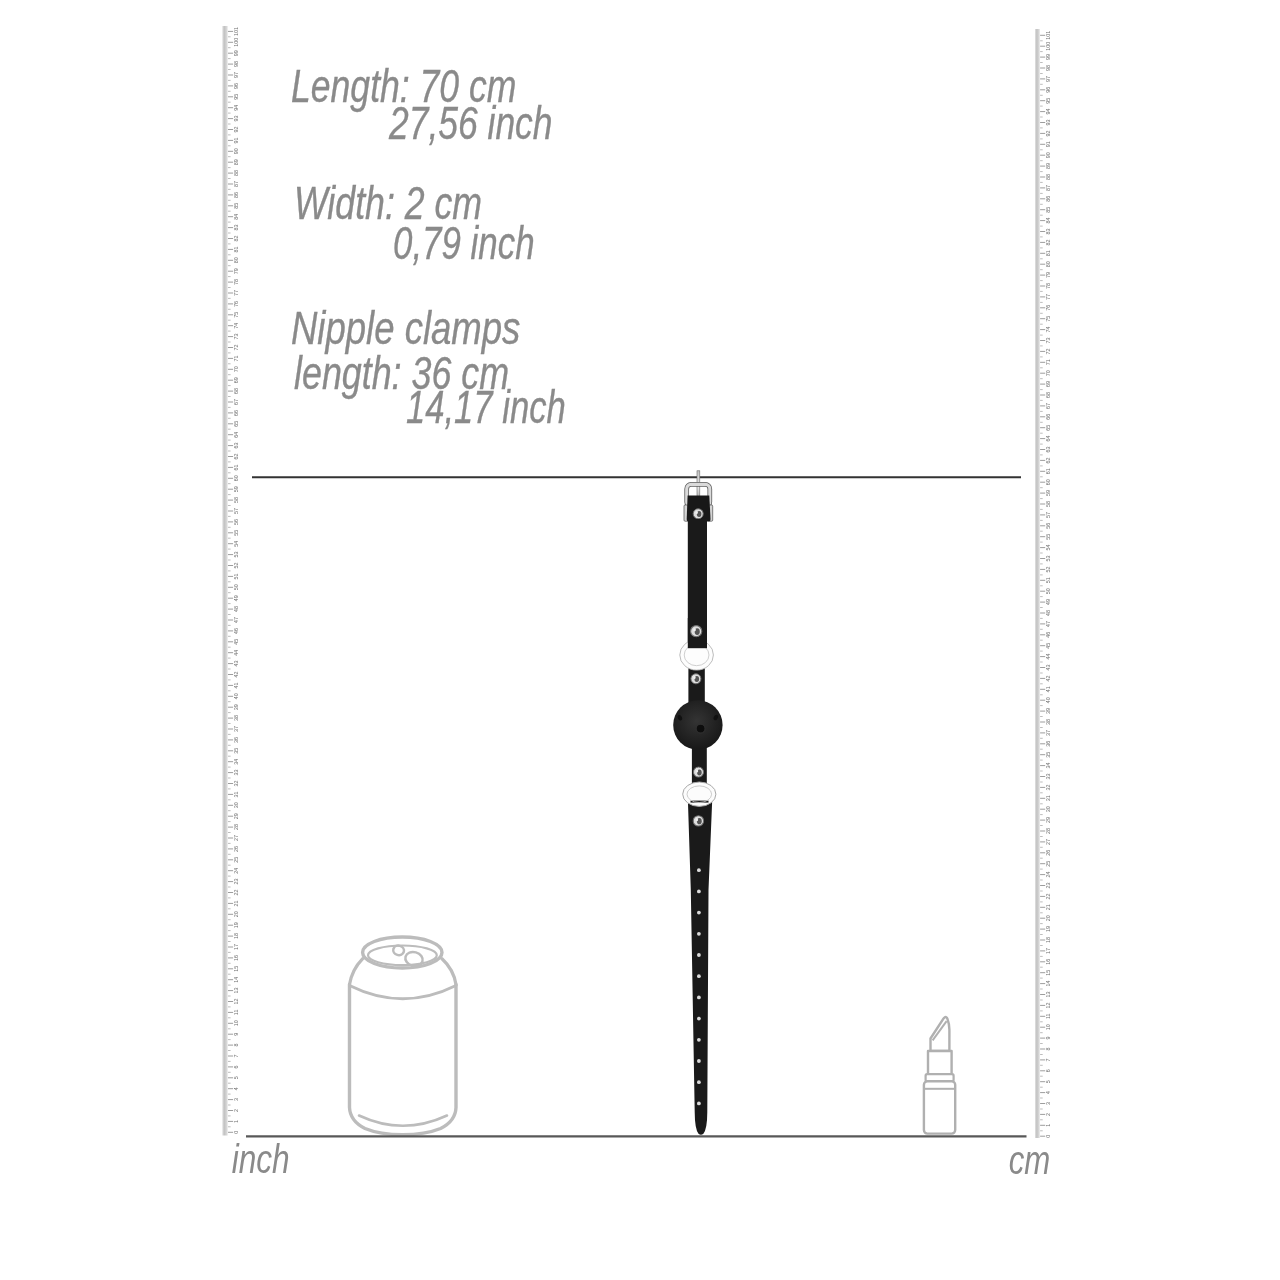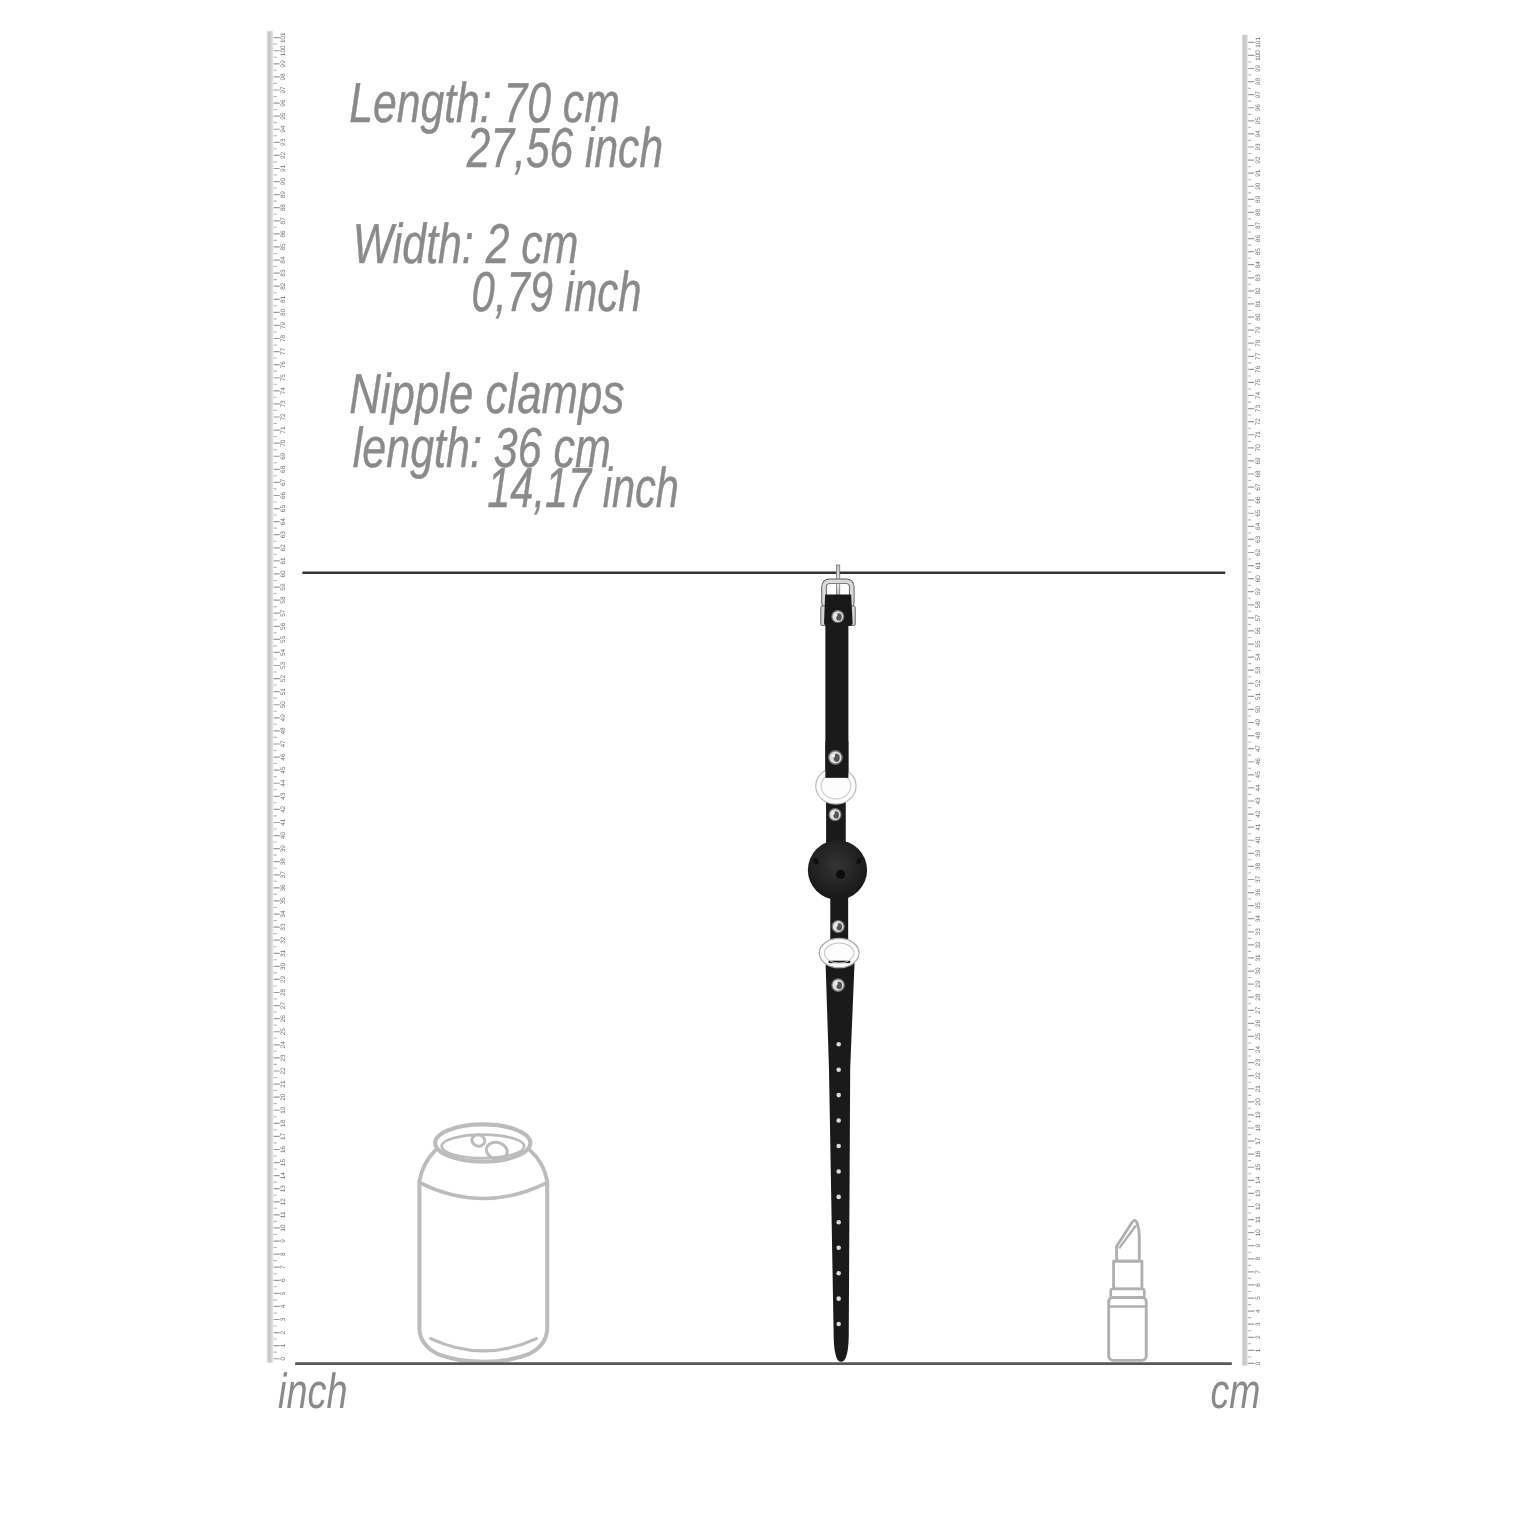--- a/index.html
+++ b/index.html
@@ -1,16 +1,16 @@
 <!DOCTYPE html>
 <html><head>
 <meta charset="utf-8">
 <style>
 html,body { margin:0; padding:0; background:#ffffff; }
-#page { position:relative; width:1280px; height:1280px; background:#14b8a6; overflow:hidden; }
+#page { position:relative; width:1068px; height:1280px; background:#14b8a6; overflow:hidden; }
 </style>
 </head>
 <body>
 <div id="page">
 <svg width="1280" height="1280" viewBox="0 0 1280 1280">
 <defs>
 <linearGradient id="rulg" x1="0" y1="0" x2="1" y2="0">
 <stop offset="0" stop-color="#e2e2e2"></stop>
           <stop offset="0.35" stop-color="#c2c2c2"></stop>
 <stop offset="0.75" stop-color="#d6d6d6"></stop>

